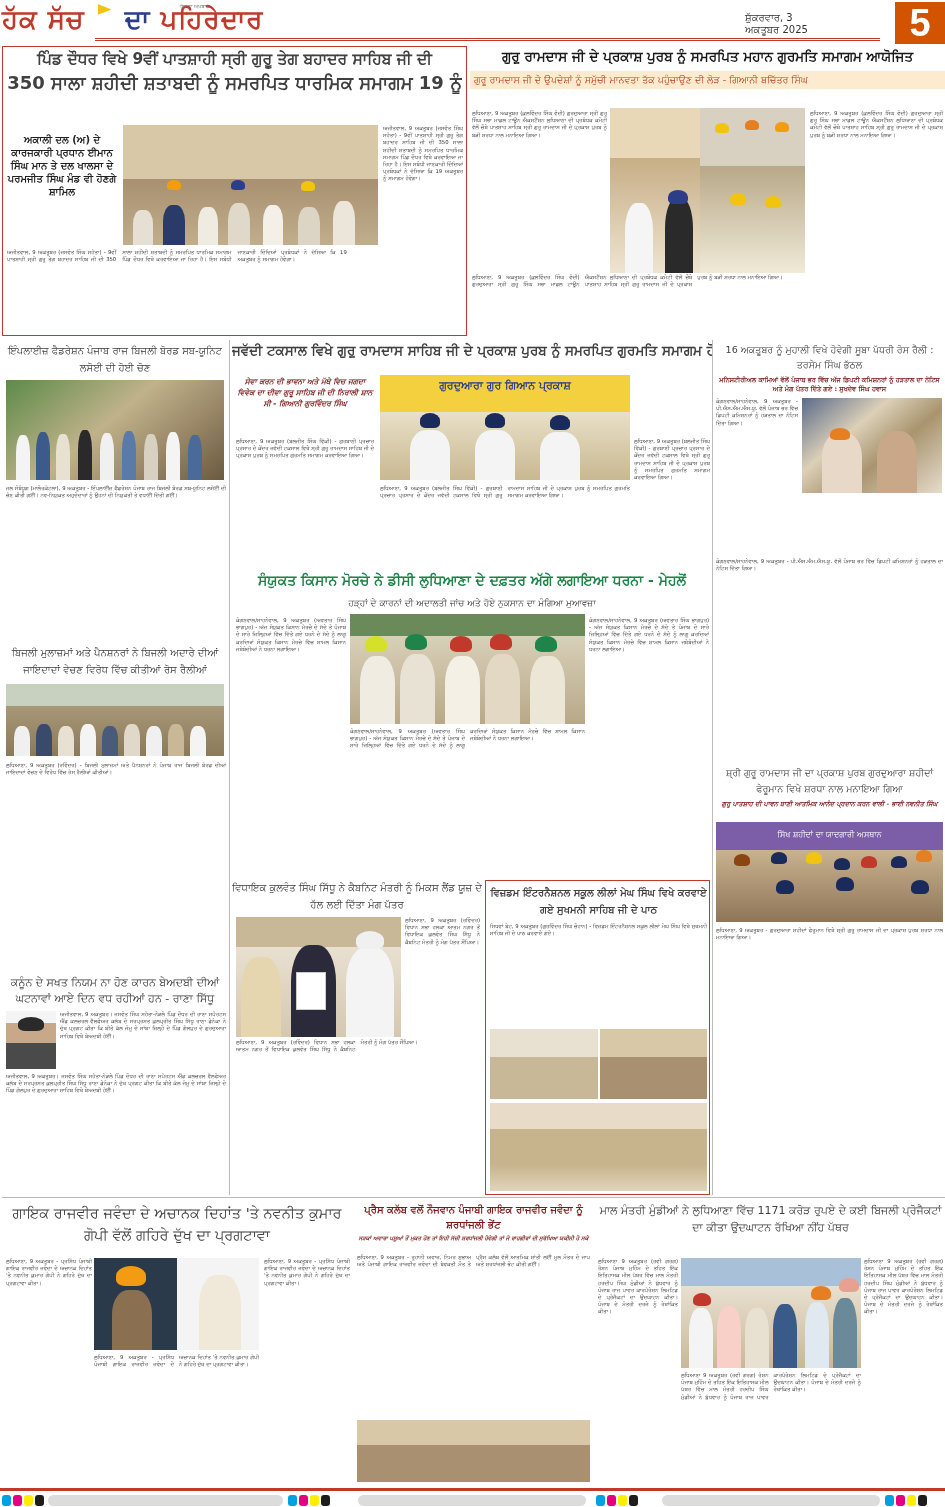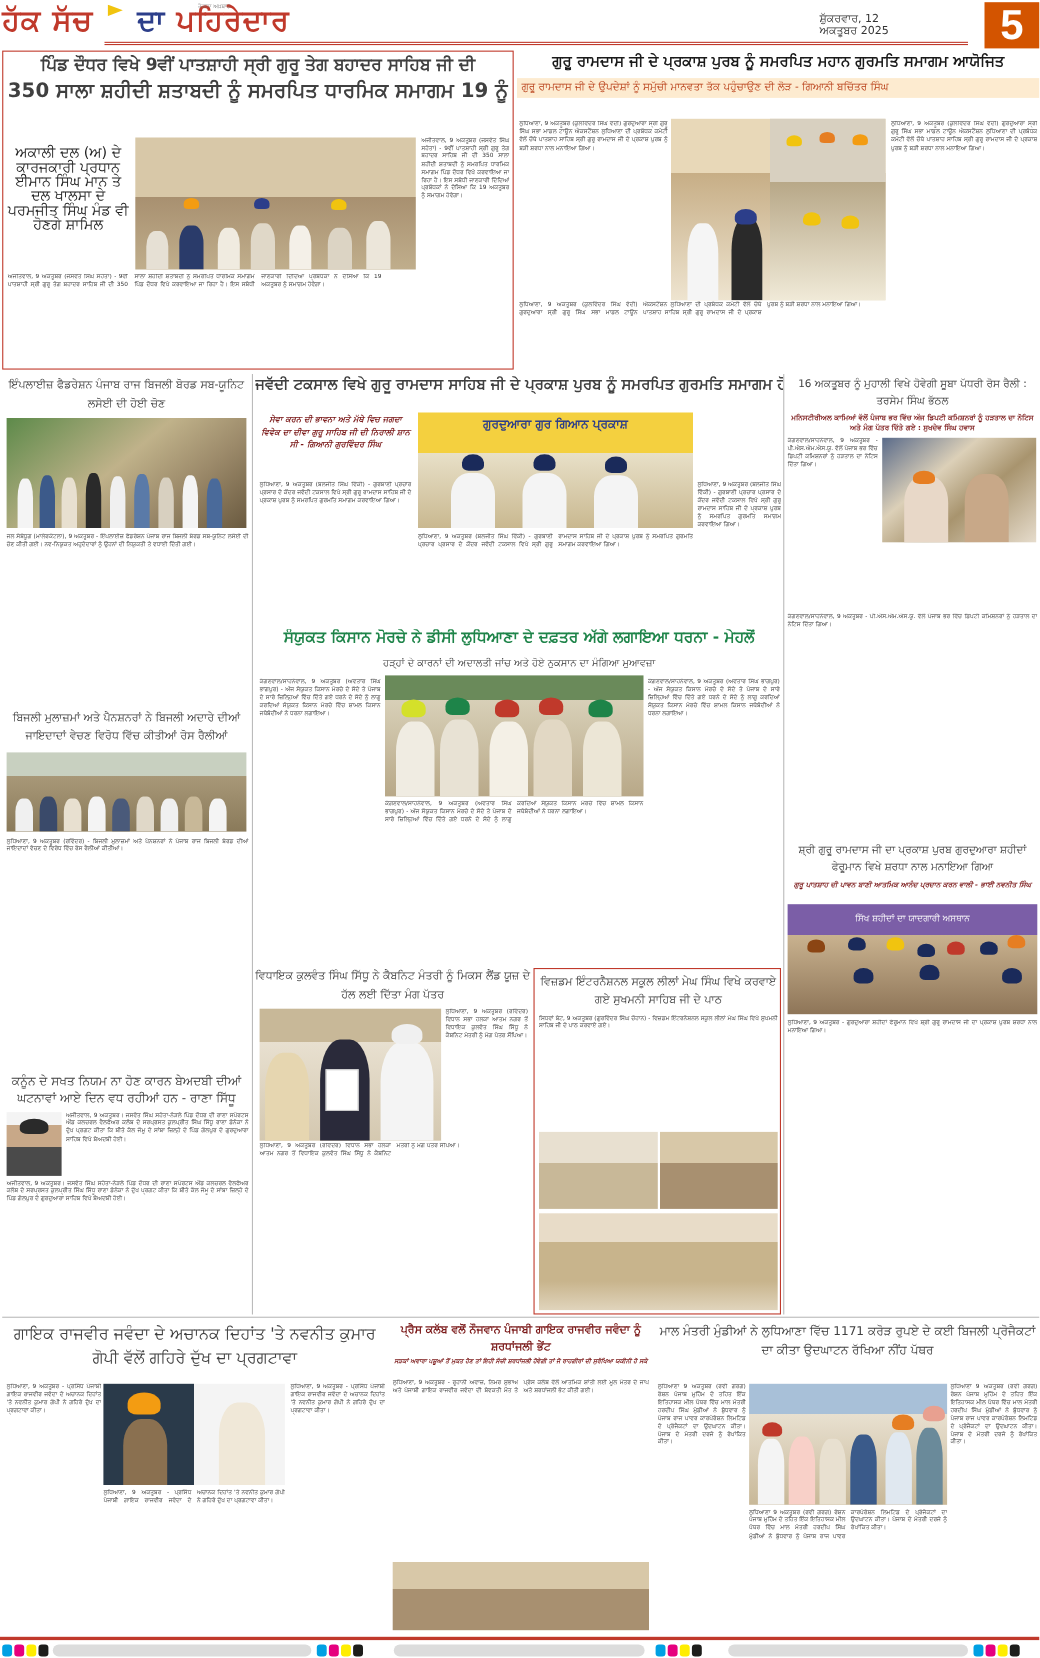--- a/index.html
+++ b/index.html
@@ -37,28 +37,28 @@
 
 <div class="abs masthead">
   <div class="abs logo">
     <span>ਹੱਕ ਸੱਚ</span>
     <span class="logo-flag"></span>
     <span class="mid">ਦਾ</span>
     <span>ਪਹਿਰੇਦਾਰ</span>
   </div>
   <div class="abs tagline">ਰੋਜ਼ਾਨਾ ਅਖ਼ਬਾਰ</div>
   <div class="abs rule1"></div>
-  <div class="abs dateline">ਸ਼ੁੱਕਰਵਾਰ, 12 ਅਕਤੂਬਰ 2025</div>
+  <div class="abs dateline">ਸ਼ੁੱਕਰਵਾਰ, 3 ਅਕਤੂਬਰ 2025</div>
   <div class="abs pageno">5</div>
 </div>
 
 <div class="abs box" style="left:2px;top:46px;width:465px;height:290px;">
   <div class="abs h1" style="left:4px;top:3px;width:455px;font-size:15.5px;white-space:nowrap;overflow:hidden">ਪਿੰਡ ਦੌਧਰ ਵਿਖੇ 9ਵੀਂ ਪਾਤਸ਼ਾਹੀ ਸ੍ਰੀ ਗੁਰੂ ਤੇਗ ਬਹਾਦਰ ਸਾਹਿਬ ਜੀ ਦੀ</div>
   <div class="abs h1" style="left:4px;top:25px;width:455px;font-size:18px;white-space:nowrap;overflow:hidden">350 ਸਾਲਾ ਸ਼ਹੀਦੀ ਸ਼ਤਾਬਦੀ ਨੂੰ ਸਮਰਪਿਤ ਧਾਰਮਿਕ ਸਮਾਗਮ 19 ਨੂੰ</div>
-  <div class="abs" style="left:4px;top:86px;width:110px;font-size:13px;line-height:13px;text-align:center;font-weight:normal;color:#222">ਅਕਾਲੀ ਦਲ (ਅ) ਦੇ ਕਾਰਜਕਾਰੀ ਪ੍ਰਧਾਨ ਈਮਾਨ ਸਿੰਘ ਮਾਨ ਤੇ ਦਲ ਖਾਲਸਾ ਦੇ ਪਰਮਜੀਤ ਸਿੰਘ ਮੰਡ ਵੀ ਹੋਣਗੇ ਸ਼ਾਮਿਲ</div>
+  <div class="abs" style="left:4px;top:86px;width:110px;font-size:10px;line-height:13px;text-align:center;font-weight:bold;color:#222">ਅਕਾਲੀ ਦਲ (ਅ) ਦੇ ਕਾਰਜਕਾਰੀ ਪ੍ਰਧਾਨ ਈਮਾਨ ਸਿੰਘ ਮਾਨ ਤੇ ਦਲ ਖਾਲਸਾ ਦੇ ਪਰਮਜੀਤ ਸਿੰਘ ਮੰਡ ਵੀ ਹੋਣਗੇ ਸ਼ਾਮਿਲ</div>
   <div class="abs photo" style="left:120px;top:78px;width:255px;height:120px;background:linear-gradient(180deg,#d8c8a8 0 45%,#a89070 45%,#c0ae8c)">
     <div class="person" style="left:10px;width:20px;height:35px;background:#e6e0d4"></div>
     <div class="person" style="left:40px;width:22px;height:40px;background:#2a3b6a"></div>
     <div class="person" style="left:75px;width:20px;height:38px;background:#f0ebe0"></div>
     <div class="person" style="left:105px;width:22px;height:42px;background:#e0d8c8"></div>
     <div class="person" style="left:140px;width:20px;height:40px;background:#f4f0e8"></div>
     <div class="person" style="left:175px;width:22px;height:38px;background:#dcd4c4"></div>
     <div class="person" style="left:210px;width:22px;height:44px;background:#ece6da"></div>
     <div class="turban" style="left:44px;top:55px;width:14px;height:10px;background:#f39c12"></div>
     <div class="turban" style="left:108px;top:55px;width:14px;height:10px;background:#2c3e8a"></div>
@@ -189,21 +189,21 @@
     <div class="person" style="left:55px;width:45px;height:92px;background:#2a2a3a"></div>
     <div class="person" style="left:110px;width:48px;height:90px;background:#f4f4f4"></div>
     <div class="turban" style="left:120px;top:14px;width:28px;height:18px;background:#f0f0f0"></div>
     <div class="abs" style="left:60px;top:55px;width:30px;height:38px;background:#fff;border:1px solid #ccc"></div>
   </div>
   <div class="abs body-text" style="left:173px;top:38px;width:75px;height:120px">ਲੁਧਿਆਣਾ, 9 ਅਕਤੂਬਰ (ਰਵਿੰਦਰ) ਵਿਧਾਨ ਸਭਾ ਹਲਕਾ ਆਤਮ ਨਗਰ ਤੋਂ ਵਿਧਾਇਕ ਕੁਲਵੰਤ ਸਿੰਘ ਸਿੱਧੂ ਨੇ ਕੈਬਨਿਟ ਮੰਤਰੀ ਨੂੰ ਮੰਗ ਪੱਤਰ ਸੌਂਪਿਆ।</div>
   <div class="abs body-text" style="left:4px;top:160px;width:244px;height:165px;column-count:2;column-gap:5px">ਲੁਧਿਆਣਾ, 9 ਅਕਤੂਬਰ (ਰਵਿੰਦਰ) ਵਿਧਾਨ ਸਭਾ ਹਲਕਾ ਆਤਮ ਨਗਰ ਤੋਂ ਵਿਧਾਇਕ ਕੁਲਵੰਤ ਸਿੰਘ ਸਿੱਧੂ ਨੇ ਕੈਬਨਿਟ ਮੰਤਰੀ ਨੂੰ ਮੰਗ ਪੱਤਰ ਸੌਂਪਿਆ।</div>
 </div>
 
 <div class="abs box" style="left:485px;top:880px;width:225px;height:315px;">
-  <div class="abs h1" style="left:2px;top:3px;width:221px;font-size:10px;line-height:17px;font-weight:normal">ਵਿਜ਼ਡਮ ਇੰਟਰਨੈਸ਼ਨਲ ਸਕੂਲ ਲੀਲਾਂ ਮੇਘ ਸਿੰਘ ਵਿਖੇ ਕਰਵਾਏ ਗਏ ਸੁਖਮਨੀ ਸਾਹਿਬ ਜੀ ਦੇ ਪਾਠ</div>
+  <div class="abs h1" style="left:2px;top:3px;width:221px;font-size:10px;line-height:17px;font-weight:bold">ਵਿਜ਼ਡਮ ਇੰਟਰਨੈਸ਼ਨਲ ਸਕੂਲ ਲੀਲਾਂ ਮੇਘ ਸਿੰਘ ਵਿਖੇ ਕਰਵਾਏ ਗਏ ਸੁਖਮਨੀ ਸਾਹਿਬ ਜੀ ਦੇ ਪਾਠ</div>
   <div class="abs body-text" style="left:4px;top:42px;width:217px;height:100px">ਸਿਧਵਾਂ ਬੇਟ, 9 ਅਕਤੂਬਰ (ਗੁਰਵਿੰਦਰ ਸਿੰਘ ਚੌਹਾਨ) - ਵਿਜ਼ਡਮ ਇੰਟਰਨੈਸ਼ਨਲ ਸਕੂਲ ਲੀਲਾਂ ਮੇਘ ਸਿੰਘ ਵਿਖੇ ਸੁਖਮਨੀ ਸਾਹਿਬ ਜੀ ਦੇ ਪਾਠ ਕਰਵਾਏ ਗਏ।</div>
   <div class="abs photo" style="left:4px;top:148px;width:108px;height:70px;background:linear-gradient(180deg,#e8e0d0 0 40%,#c8b898 40%)"></div>
   <div class="abs photo" style="left:114px;top:148px;width:107px;height:70px;background:linear-gradient(180deg,#d8c8a8 0 40%,#a89070 40%)"></div>
   <div class="abs photo" style="left:4px;top:222px;width:217px;height:88px;background:linear-gradient(180deg,#e8dcc8 0 30%,#c8b48c 30% 70%,#e0d4bc)"></div>
 </div>
 
 <div class="abs" style="left:714px;top:765px;width:231px;height:430px;">
   <div class="abs h1" style="left:0;top:0;width:231px;font-size:9.5px;line-height:16px;font-weight:normal">ਸ਼੍ਰੀ ਗੁਰੂ ਰਾਮਦਾਸ ਜੀ ਦਾ ਪ੍ਰਕਾਸ਼ ਪੁਰਬ ਗੁਰਦੁਆਰਾ ਸ਼ਹੀਦਾਂ ਫੇਰੂਮਾਨ ਵਿਖੇ ਸ਼ਰਧਾ ਨਾਲ ਮਨਾਇਆ ਗਿਆ</div>
   <div class="abs" style="left:2px;top:34px;width:227px;font-size:6.5px;line-height:10px;font-weight:bold;font-style:italic;text-align:center;color:#7b1a1a">ਗੁਰੂ ਪਾਤਸ਼ਾਹ ਦੀ ਪਾਵਨ ਬਾਣੀ ਆਤਮਿਕ ਆਨੰਦ ਪ੍ਰਦਾਨ ਕਰਨ ਵਾਲੀ - ਭਾਈ ਨਵਨੀਤ ਸਿੰਘ</div>
   <div class="abs photo purple" style="left:2px;top:57px;width:227px;height:100px">

